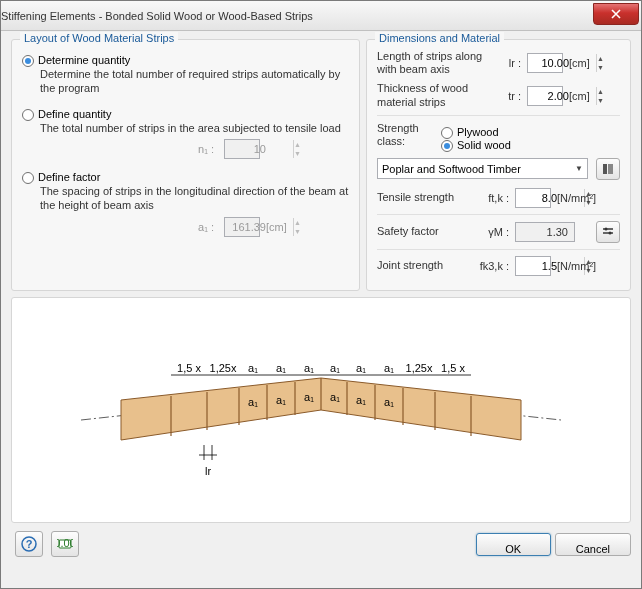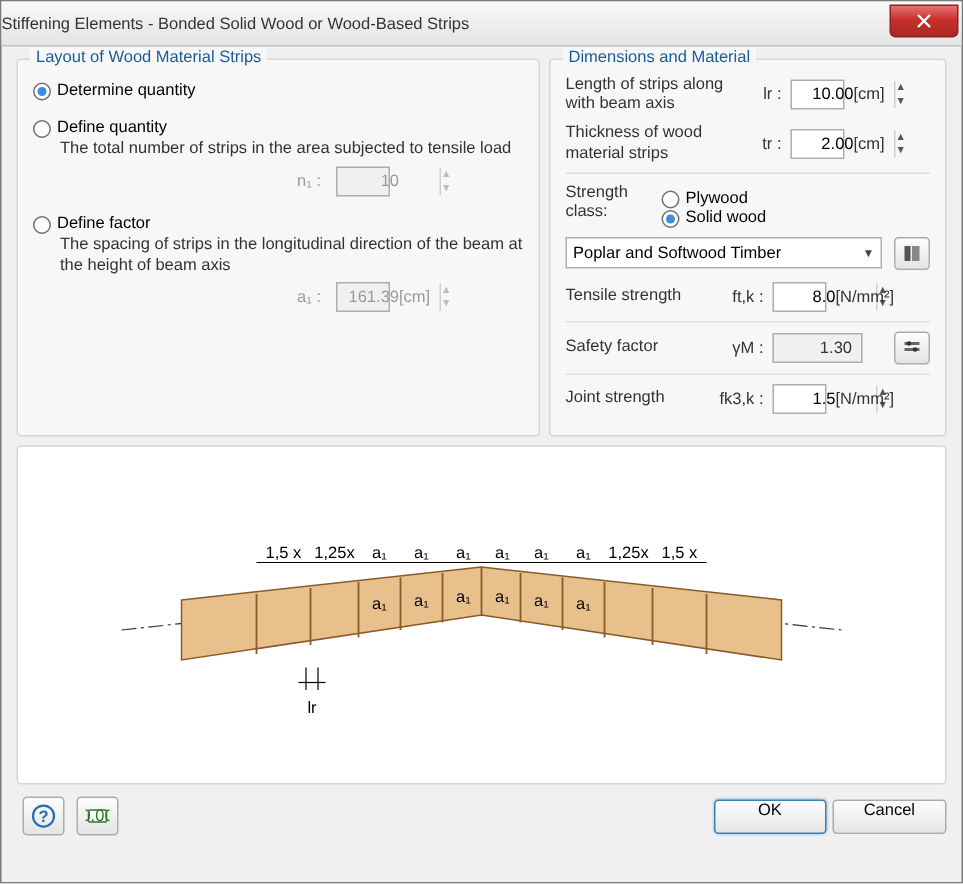--- a/index.html
+++ b/index.html
@@ -39,21 +39,21 @@
   .sq-btn { width:24px; height:22px; border:1px solid #acacac; background:linear-gradient(to bottom,#fdfdfd,#e4e4e4); border-radius:3px; display:flex; align-items:center; justify-content:center; cursor:pointer; margin-left:4px; }
   .select { border:1px solid #abadb3; background:#fff; height:21px; display:flex; align-items:center; padding:0 4px; cursor:pointer;gap:28px; }
   .select .sel-text { flex:1; }
   .select .sel-arrow { font-size:8px; color:#444; margin-left:4px; }
   .hr { border:none; border-top:1px solid #e0e0e0; margin:4px 0 6px 0; }
   .static-val { border:1px solid #abadb3; background:#f0f0f0; height:20px; width:60px; display:flex; align-items:center; justify-content:flex-end; padding:0 6px; color:#333; }
 
   .diagram { border:1px solid #d6d6d6; border-radius:3px; height:226px; background:#fff; display:flex; align-items:center; justify-content:center; position:relative; overflow:hidden; }
   .footer { display:flex; align-items:center; padding-top:2px; gap:4px; }
   .footer .spacer { flex:1; }
-  .btn { height:23px; border:1px solid #acacac; background:linear-gradient(to bottom,#fdfdfd,#e4e4e4); border-radius:3px; padding:0 20px; cursor:pointer; min-width:75px; display:flex; align-items:flex-start; justify-content:center; }
+  .btn { height:23px; border:1px solid #acacac; background:linear-gradient(to bottom,#fdfdfd,#e4e4e4); border-radius:3px; padding:0 20px; cursor:pointer; min-width:75px; display:flex; align-items:flex-end; justify-content:center; }
   .btn.primary { border:1px solid #3c7fb1; box-shadow:0 0 2px rgba(60,127,177,.6); }
 </style>
 </head>
 <body>
 
 <div class="window">
   <div class="titlebar">
     <span class="titlebar-title">Stiffening Elements - Bonded Solid Wood or Wood-Based Strips</span>
     <div class="close-btn">
       <svg viewBox="0 0 10 10">
@@ -66,20 +66,21 @@
     <div class="top-row">
 
       <div class="group layout-group">
         <div class="group-title">Layout of Wood Material Strips</div>
 
         <div class="opt-block">
           <div class="radio-row">
             <div class="radio-dot checked"></div>
             <span class="opt-label">Determine quantity</span>
           </div>
+          <div class="opt-desc">Determine the total number of required strips automatically by the program</div>
         </div>
 
         <div class="opt-block">
           <div class="radio-row">
             <div class="radio-dot"></div>
             <span class="opt-label">Define quantity</span>
           </div>
           <div class="opt-desc">The total number of strips in the area subjected to tensile load</div>
           <div class="param-row disabled">
             <span class="sym">n₁ :</span>

